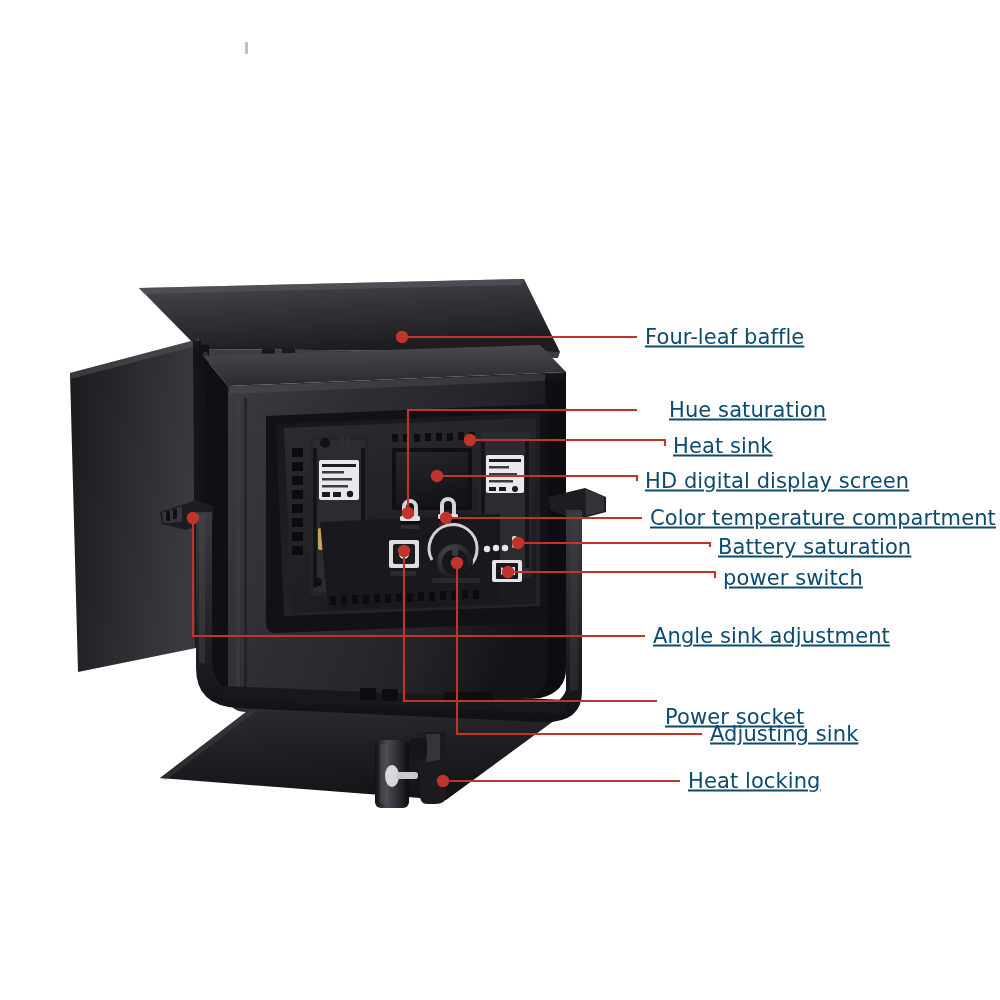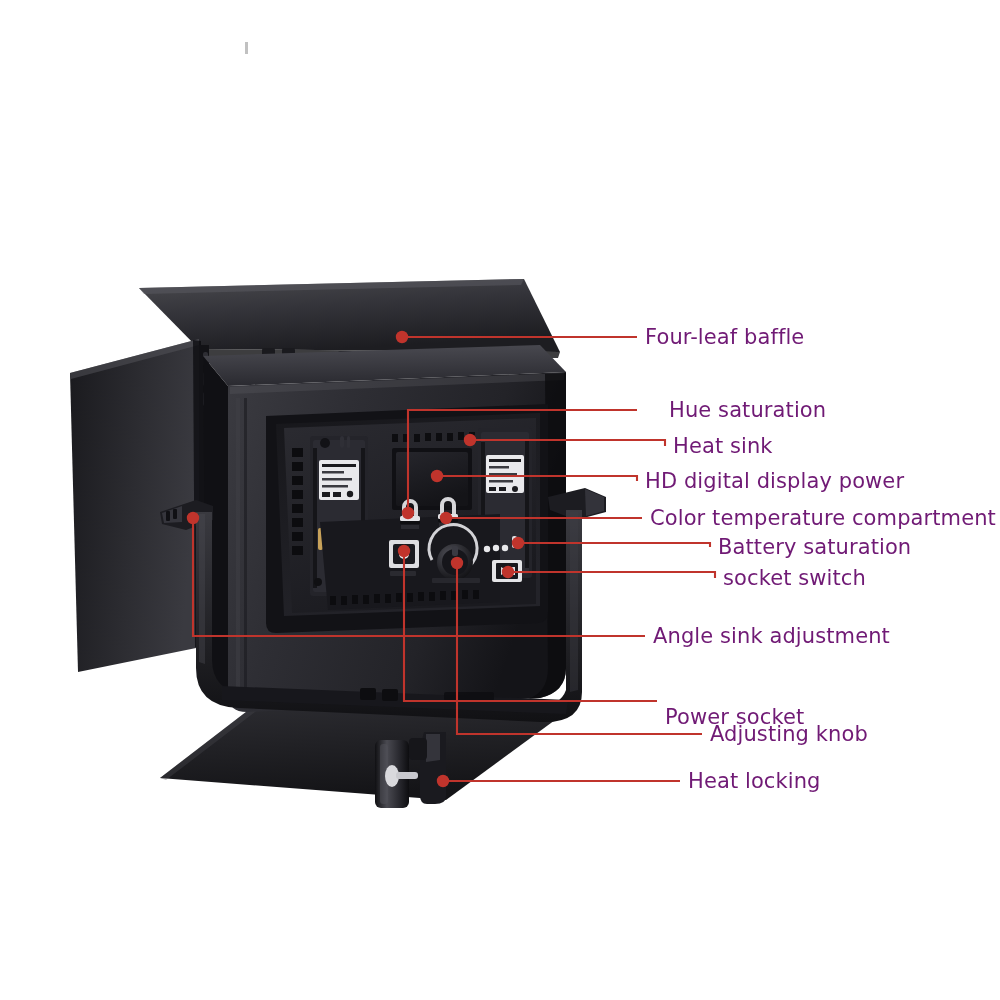--- a/index.html
+++ b/index.html
@@ -22,27 +22,28 @@
   }
   #scene {
     position: absolute;
     inset: 0;
     width: 1000px;
     height: 1000px;
   }
   .callout-label {
     position: absolute;
     white-space: nowrap;
-    color: #701a75;
+    color: #0c4a6e;
     font-family: "DejaVu Sans", "Liberation Sans", sans-serif;
     font-size: 21px;
     font-weight: 400;
     letter-spacing: 0.1px;
     line-height: 1;
     transform: translateY(-50%);
+    text-decoration: underline;
   }
   .artifact {
     position: absolute;
     background: #8e8e8e;
     opacity: 0.55;
   }
 </style>
 </head>
 <body>
 
@@ -362,23 +363,23 @@
         <circle cx="443" cy="781" r="6.2" fill="#c0342c"></circle>
       </g>
   </svg>
 
   <div class="artifact" style="left: 245px; top: 42px; width: 3px; height: 12px;"></div>
 
   <div id="labels">
       <div class="callout-label" style="left: 645px; top: 337px;">Four-leaf baffle</div>
       <div class="callout-label" style="left: 645px; top: 410px; margin-left: 24px;">Hue saturation</div>
       <div class="callout-label" style="left: 673px; top: 446px; text-align: center;">Heat sink</div>
-      <div class="callout-label" style="left: 645px; top: 481px;">HD digital display power</div>
+      <div class="callout-label" style="left: 645px; top: 481px;">HD digital display screen</div>
       <div class="callout-label" style="left: 650px; top: 518px;">Color temperature compartment</div>
       <div class="callout-label" style="left: 718px; top: 547px;">Battery saturation</div>
-      <div class="callout-label" style="left: 723px; top: 578px;">socket switch</div>
+      <div class="callout-label" style="left: 723px; top: 578px;">power switch</div>
       <div class="callout-label" style="left: 653px; top: 636px;">Angle sink adjustment</div>
       <div class="callout-label" style="left: 665px; top: 701px; margin-top: 16px;">Power socket</div>
-      <div class="callout-label" style="left: 710px; top: 734px;">Adjusting knob</div>
+      <div class="callout-label" style="left: 710px; top: 734px;">Adjusting sink</div>
       <div class="callout-label" style="left: 688px; top: 781px;">Heat locking</div>
     </div>
 
 </div>
 
 </body></html>

